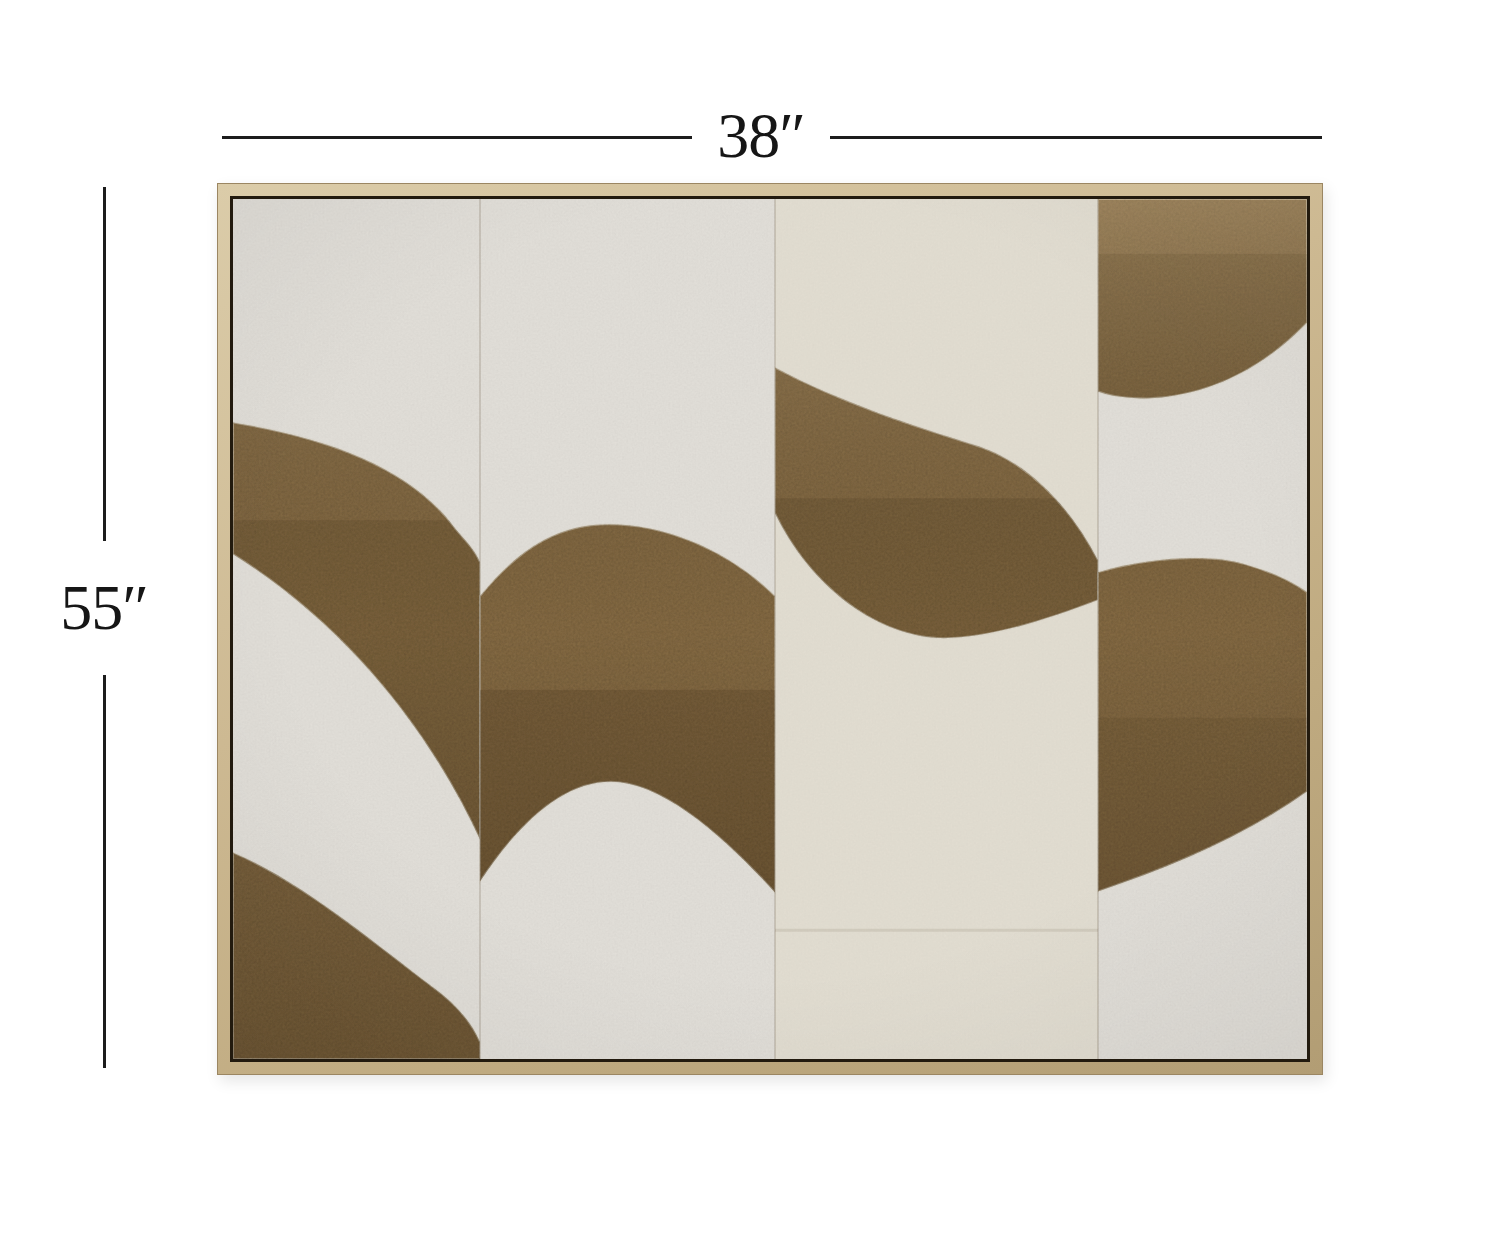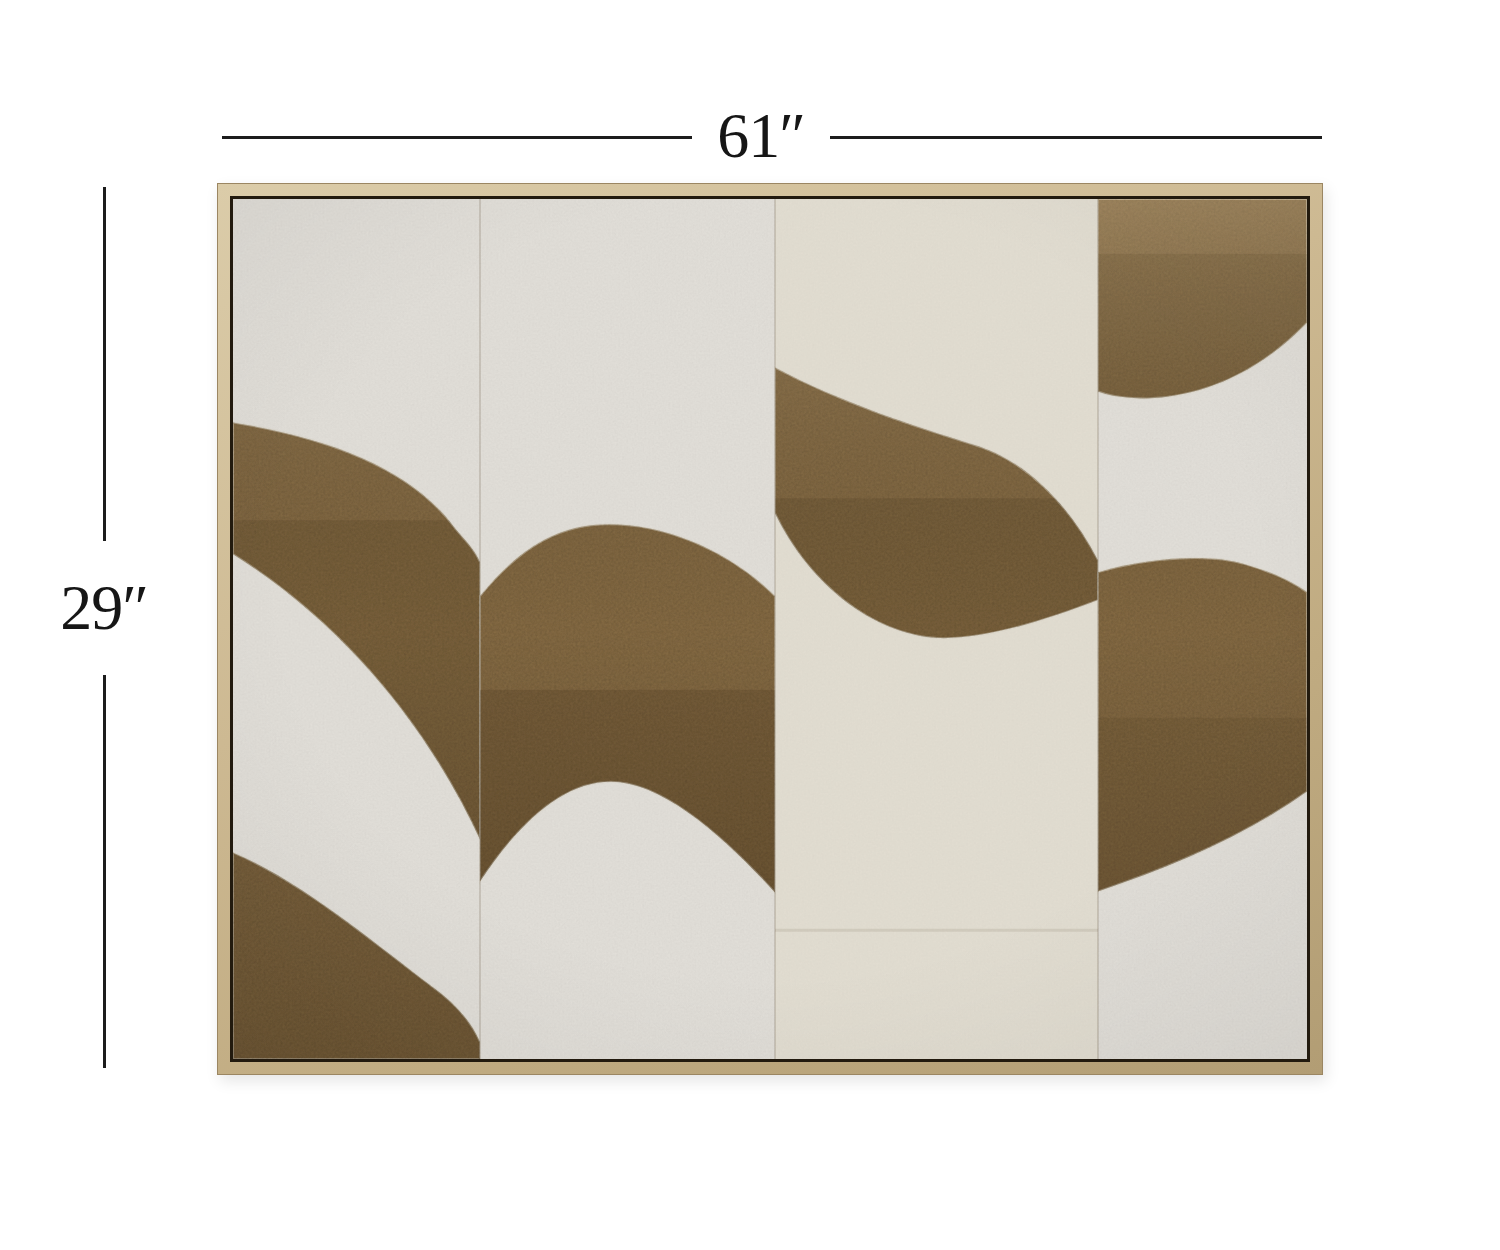--- a/index.html
+++ b/index.html
@@ -46,25 +46,25 @@
     padding:3px;
   }
   svg.canvas{display:block;width:1074px;height:860px;}
 </style>
 </head>
 <body>
 
 <div class="page">
 
   <div class="dim-line h" id="dim-w-left"></div>
-  <div class="dim-label" id="dim-width-label">61″</div>
+  <div class="dim-label" id="dim-width-label">38″</div>
   <div class="dim-line h" id="dim-w-right"></div>
 
   <div class="dim-line v" id="dim-h-top"></div>
-  <div class="dim-label" id="dim-height-label">29″</div>
+  <div class="dim-label" id="dim-height-label">55″</div>
   <div class="dim-line v" id="dim-h-bottom"></div>
 
   <div class="frame">
     <div class="frame-gap">
 
       <svg class="canvas" viewBox="0 0 1074 862" preserveAspectRatio="none" xmlns="http://www.w3.org/2000/svg">
         <defs>
 
           <filter id="grainBronze" x="-5%" y="-5%" width="110%" height="110%">
             <feTurbulence type="fractalNoise" baseFrequency="0.42" numOctaves="3" seed="7" stitchTiles="stitch" result="n"></feTurbulence>

